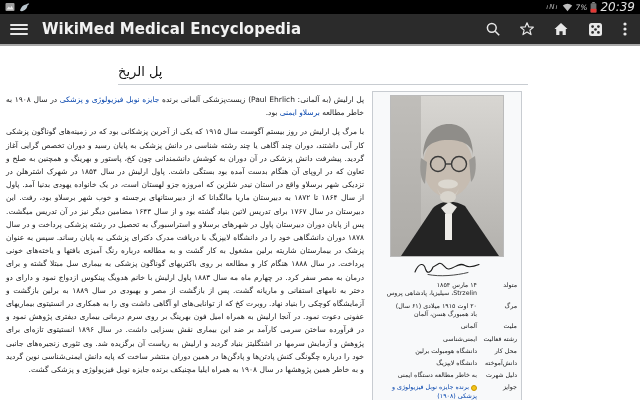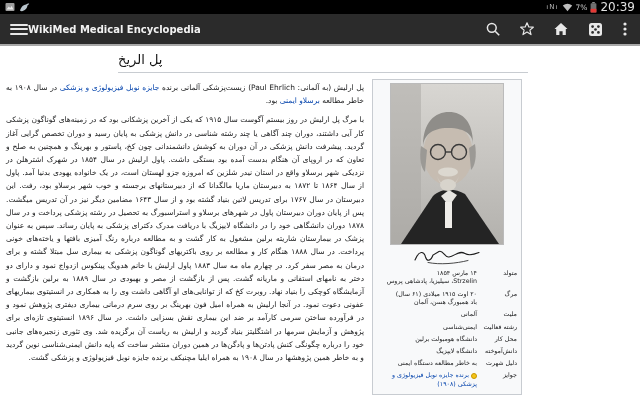--- a/index.html
+++ b/index.html
@@ -7,41 +7,41 @@
   .screen {
     position:relative; width:640px; height:400px; overflow:hidden;
     background:#ffffff; font-family:"DejaVu Sans", sans-serif;
   }
   
   .status-bar {
     height:14px; background:#000; display:flex; align-items:center;
     justify-content:space-between; padding:0 5px; color:#c9c9c9; font-size:8px;
   }
   .status-left, .status-right { display:flex; align-items:center; gap:4px; }
-  .status-right { gap:3px; }
+  .status-right { gap:3px;font-style:italic; }
   .glyphs { font-size:7px; color:#b5b5b5; letter-spacing:1px; }
   .pct { font-size:7.5px; color:#c9c9c9; }
   .time { font-size:12px; color:#e0e0e0;text-align:center; }
   
   .toolbar {
     height:32px; background:#2b2b2b; display:flex; align-items:center;
     padding:0 10px; border-bottom:2px solid #a8a8a8;
   }
   .menu-btn { width:18px; display:flex; flex-direction:column; gap:2.5px; cursor:pointer; }
   .menu-btn span { display:block; height:2px; background:#e8e8e8; border-radius:1px; }
-  .toolbar-title { color:#f2f2f2; font-size:10px; font-weight:bold; flex:1;
+  .toolbar-title { color:#f2f2f2; font-size:15px; font-weight:bold; margin-left:14px; flex:1;
     white-space:nowrap; overflow:hidden; }
   .toolbar-actions { display:flex; align-items:center; gap:16px; }
   .icon-btn { display:flex; align-items:center; justify-content:center; width:18px; height:18px; cursor:pointer; }
   
   .content { position:relative; height:354px; overflow:hidden; background:#fff; }
   .page { direction:rtl; width:532px; padding:2px 4px 0 4px; color:#202122; }
   h1.article-title {
     font-size:13px; font-weight:normal; color:#111;
-    margin-left:114px; margin-top:4px; padding:0 0 5px 0;
+    margin-left:114px; margin-top:16px; padding:0 0 5px 0;
     border-bottom:1px solid #c8ccd1; text-align:left;
   }
   p.lead, p.body-text {
     font-size:7.5px; line-height:13.2px; text-align:justify; margin:6px 2px 0 2px;
   }
   p.lead { margin-top:8px; }
   .link { color:#0645ad; }
   
   .infobox {
     float:left; 

